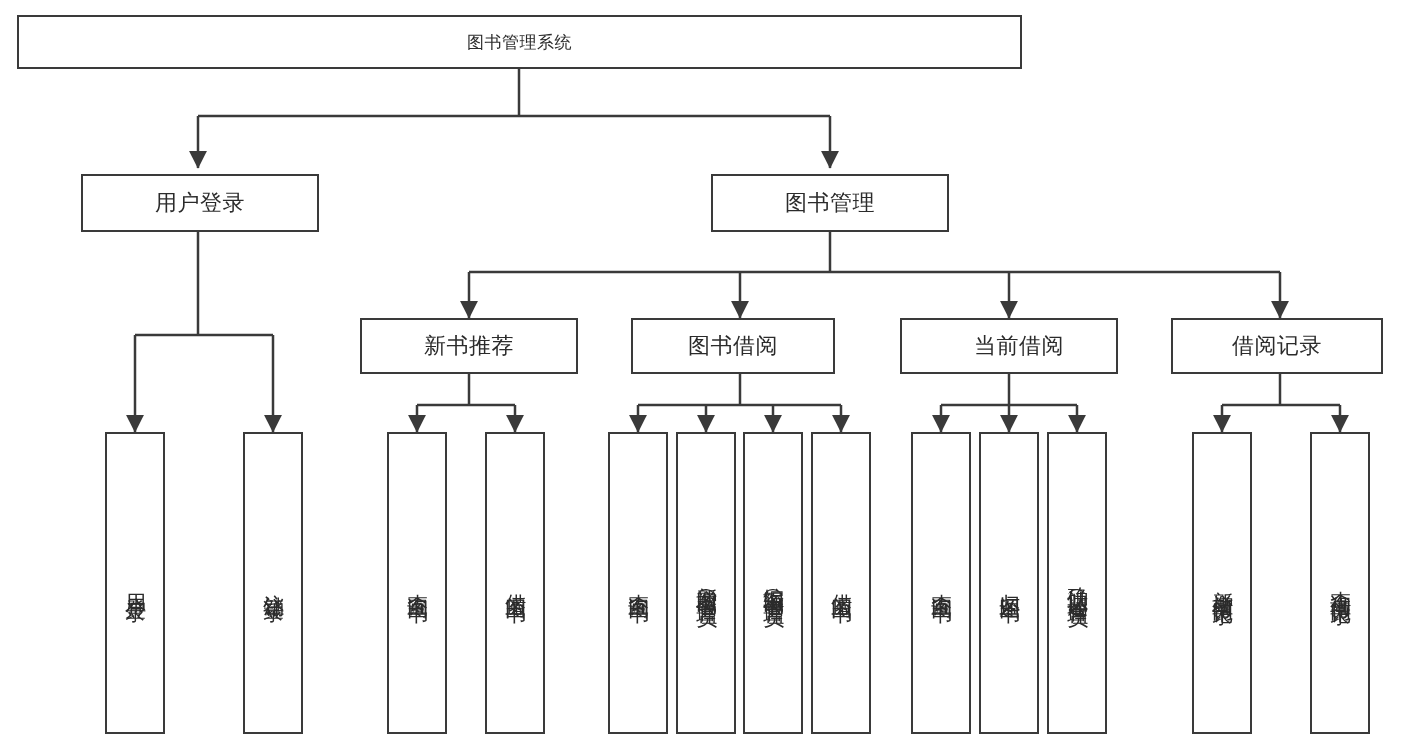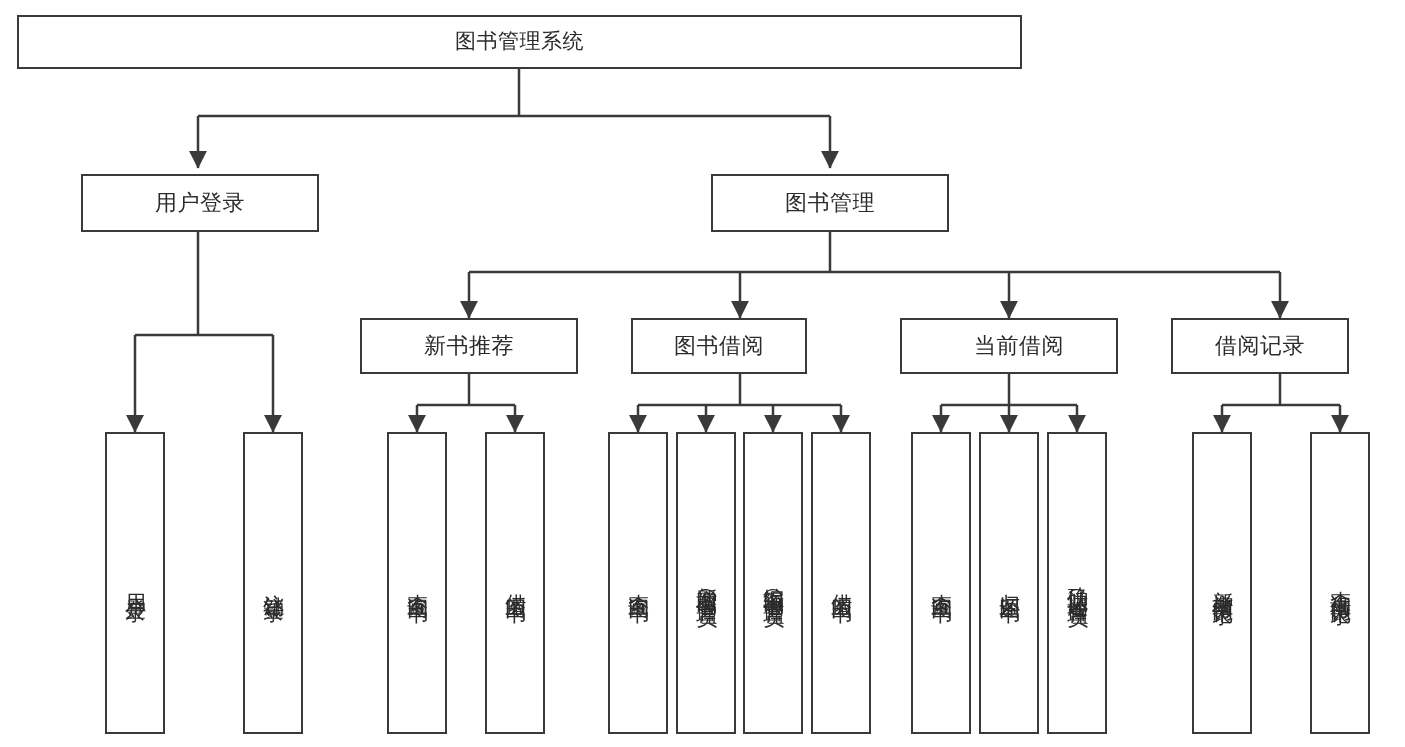--- a/index.html
+++ b/index.html
@@ -32,21 +32,21 @@
     align-items: center;
     justify-content: center;
     color: #2b2b2b;
   }
   .node.horiz {
     font-size: 22px;
     letter-spacing: 0.5px;
     line-height: 1.1;
   }
   .node.root {
-    font-size: 21px;
+    font-size: 17px;
   }
   .node.leaf {
     align-items: center;
     justify-content: center;
     padding: 6px 0;
   }
   .vtext {
     writing-mode: vertical-rl;
     text-orientation: upright;
     font-size: 21px;
@@ -126,27 +126,27 @@
   <div class="node horiz" style="left:81px; top:174px; width:238px; height:58px;">
     <span>用户登录</span>
   </div>
   <div class="node horiz" style="left:711px; top:174px; width:238px; height:58px;">
     <span>图书管理</span>
   </div>
 
   <div class="node horiz" style="left:360px; top:318px; width:218px; height:56px;">
     <span>新书推荐</span>
   </div>
-  <div class="node horiz" style="left:631px; top:318px; width:176px; height:56px;align-items:center;">
+  <div class="node horiz" style="left:631px; top:318px; width:204px; height:56px;align-items:center;">
     <span>图书借阅</span>
   </div>
   <div class="node horiz" style="left:900px; top:318px; width:218px; height:56px;padding-left:20px;">
     <span>当前借阅</span>
   </div>
-  <div class="node horiz" style="left:1171px; top:318px; width:178px; height:56px;">
+  <div class="node horiz" style="left:1171px; top:318px; width:212px; height:56px;">
     <span>借阅记录</span>
   </div>
 
   <div class="node leaf" style="left:105px; top:432px; width:60px; height:302px;">
     <span class="vtext">用户登录</span>
   </div>
   <div class="node leaf" style="left:243px; top:432px; width:60px; height:302px;">
     <span class="vtext">注销登录</span>
   </div>
 

